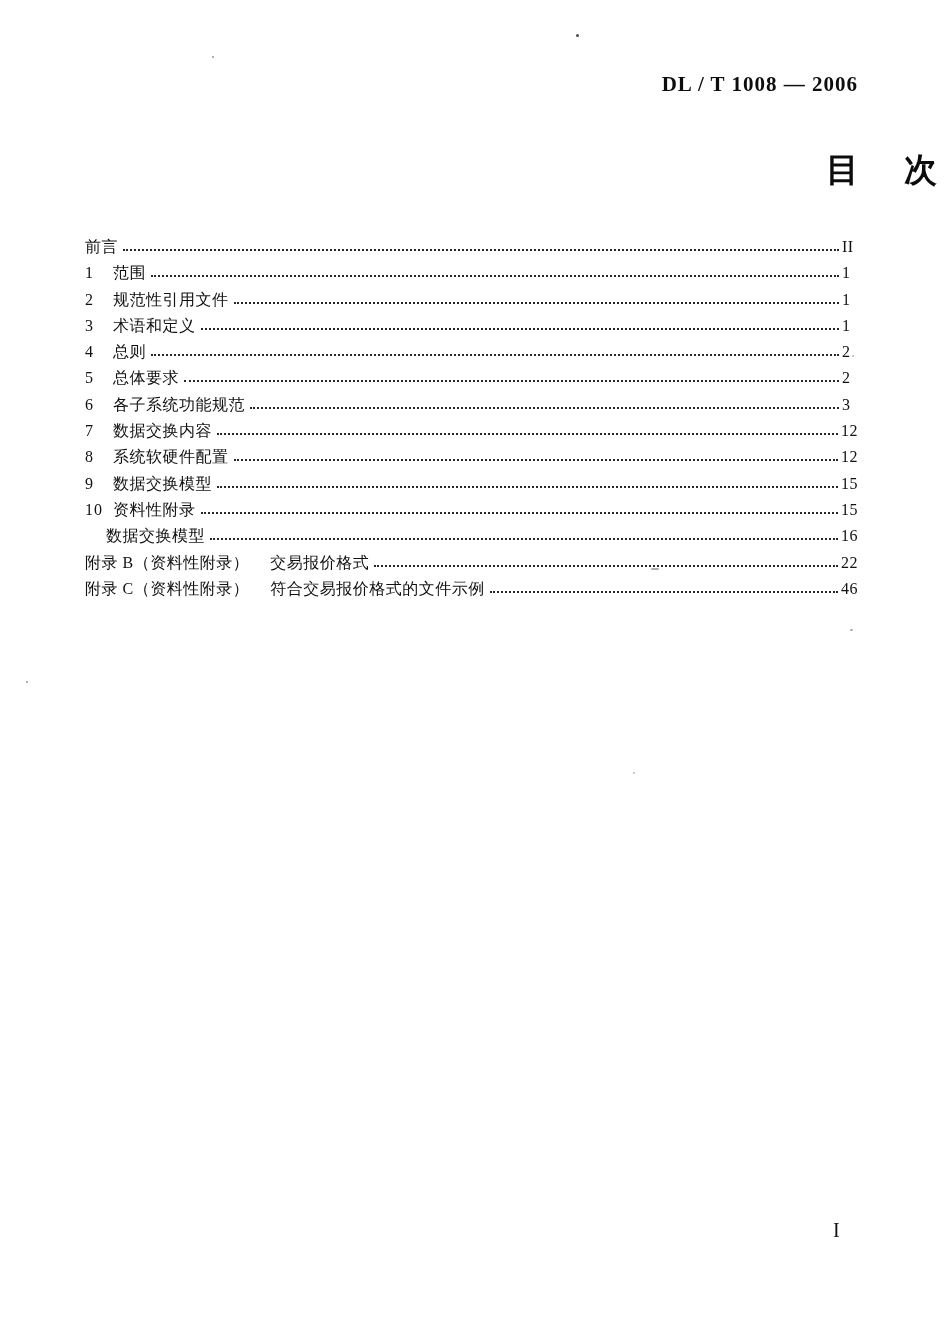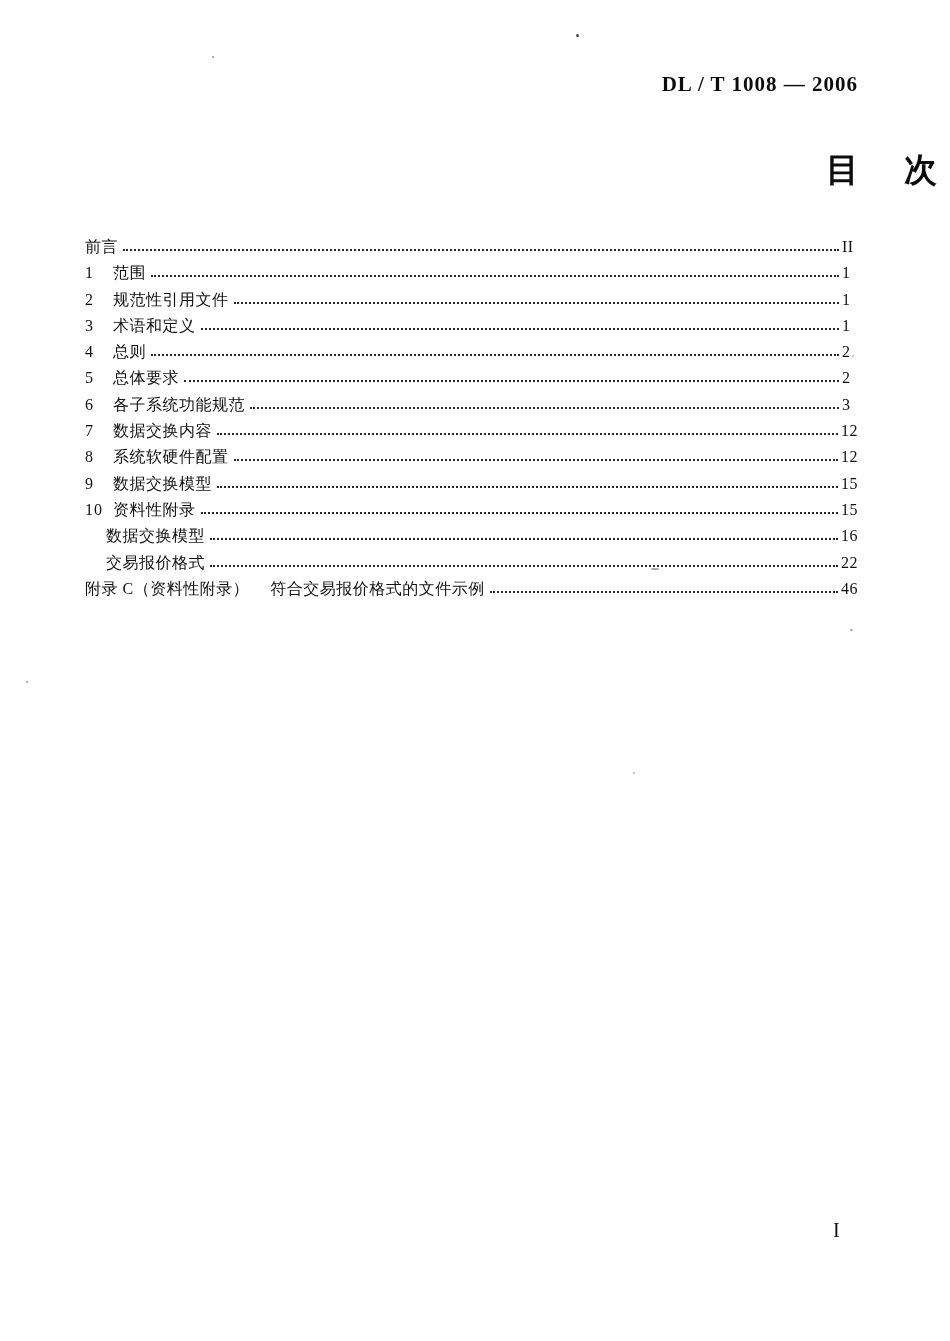--- a/index.html
+++ b/index.html
@@ -196,20 +196,21 @@
 
   <div class="toc-row">
 
     <span class="sublabel">数据交换模型</span>
     <span class="leader"></span>
     <span class="pagenum">16</span>
   </div>
 
   <div class="toc-row">
 
+    <span class="label">附录 B（资料性附录）</span>
     <span class="sublabel">交易报价格式</span>
     <span class="leader"></span>
     <span class="pagenum">22</span>
   </div>
 
   <div class="toc-row">
 
     <span class="label">附录 C（资料性附录）</span>
     <span class="sublabel">符合交易报价格式的文件示例</span>
     <span class="leader"></span>

